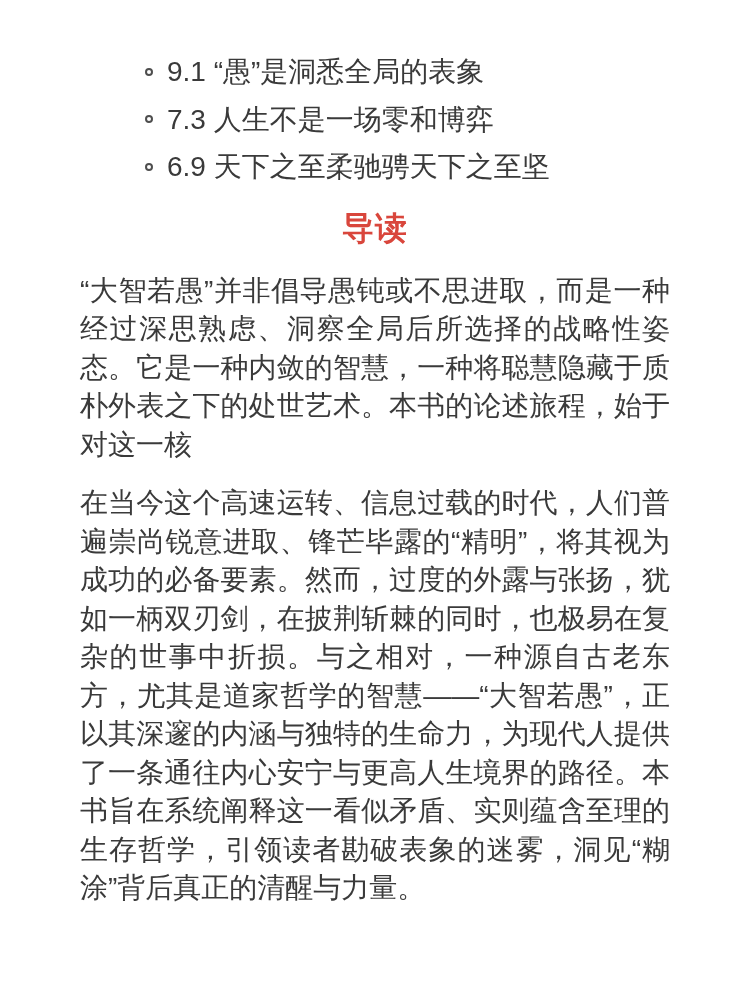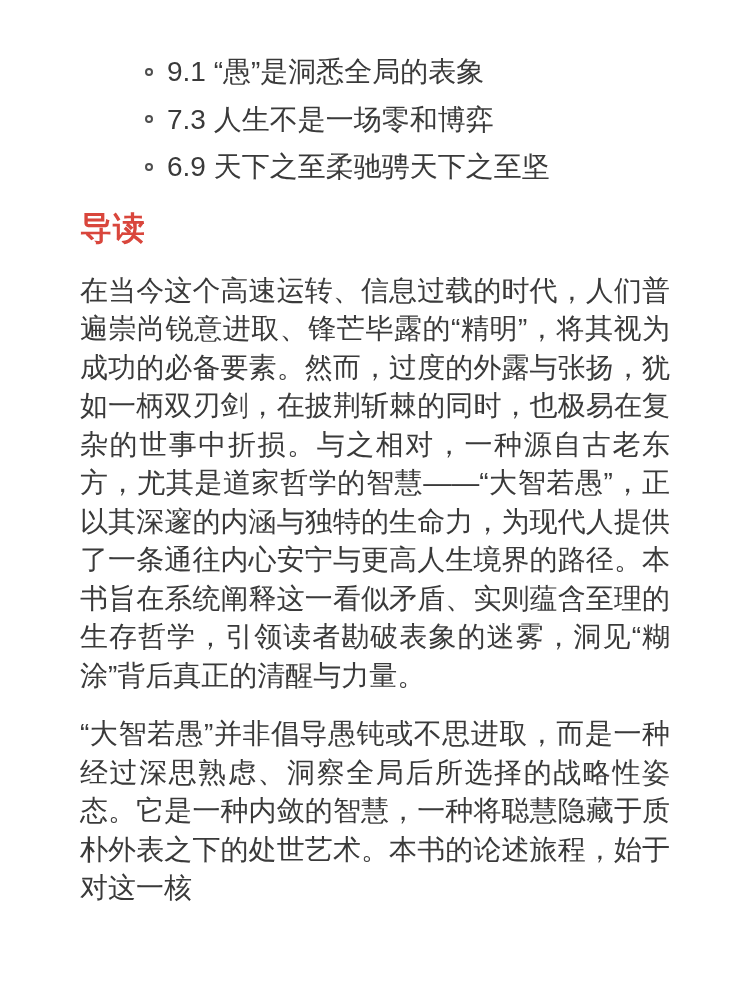--- a/index.html
+++ b/index.html
@@ -45,20 +45,21 @@
     background: transparent;
   }
   
   .section-heading {
     margin-top: 17px;
     color: var(--accent);
     font-size: 32px;
     line-height: 40px;
     font-weight: 700;
     letter-spacing: 1px;
+    text-align: center;
   }
   
   .body-paragraph {
     margin-top: 24px;
     font-size: 28px;
     line-height: 38.5px;
     color: var(--text);
     text-align: justify;
     overflow-wrap: break-word;
   }
@@ -81,17 +82,17 @@
       <span>7.3 人生不是一场零和博弈</span>
     </li>
     <li>
       <span class="bullet"></span>
       <span>6.9 天下之至柔驰骋天下之至坚</span>
     </li>
   </ul>
 
   <h2 class="section-heading">导读</h2>
 
+  <p class="body-paragraph">“大智若愚”并非倡导愚钝或不思进取，而是一种经过深思熟虑、洞察全局后所选择的战略性姿态。它是一种内敛的智慧，一种将聪慧隐藏于质朴外表之下的处世艺术。本书的论述旅程，始于对这一核</p>
+
   <p class="body-paragraph">在当今这个高速运转、信息过载的时代，人们普遍崇尚锐意进取、锋芒毕露的“精明”，将其视为成功的必备要素。然而，过度的外露与张扬，犹如一柄双刃剑，在披荆斩棘的同时，也极易在复杂的世事中折损。与之相对，一种源自古老东方，尤其是道家哲学的智慧——“大智若愚”，正以其深邃的内涵与独特的生命力，为现代人提供了一条通往内心安宁与更高人生境界的路径。本书旨在系统阐释这一看似矛盾、实则蕴含至理的生存哲学，引领读者勘破表象的迷雾，洞见“糊涂”背后真正的清醒与力量。</p>
-
-  <p class="body-paragraph">“大智若愚”并非倡导愚钝或不思进取，而是一种经过深思熟虑、洞察全局后所选择的战略性姿态。它是一种内敛的智慧，一种将聪慧隐藏于质朴外表之下的处世艺术。本书的论述旅程，始于对这一核</p>
 
 </div>
 
 </body></html>

